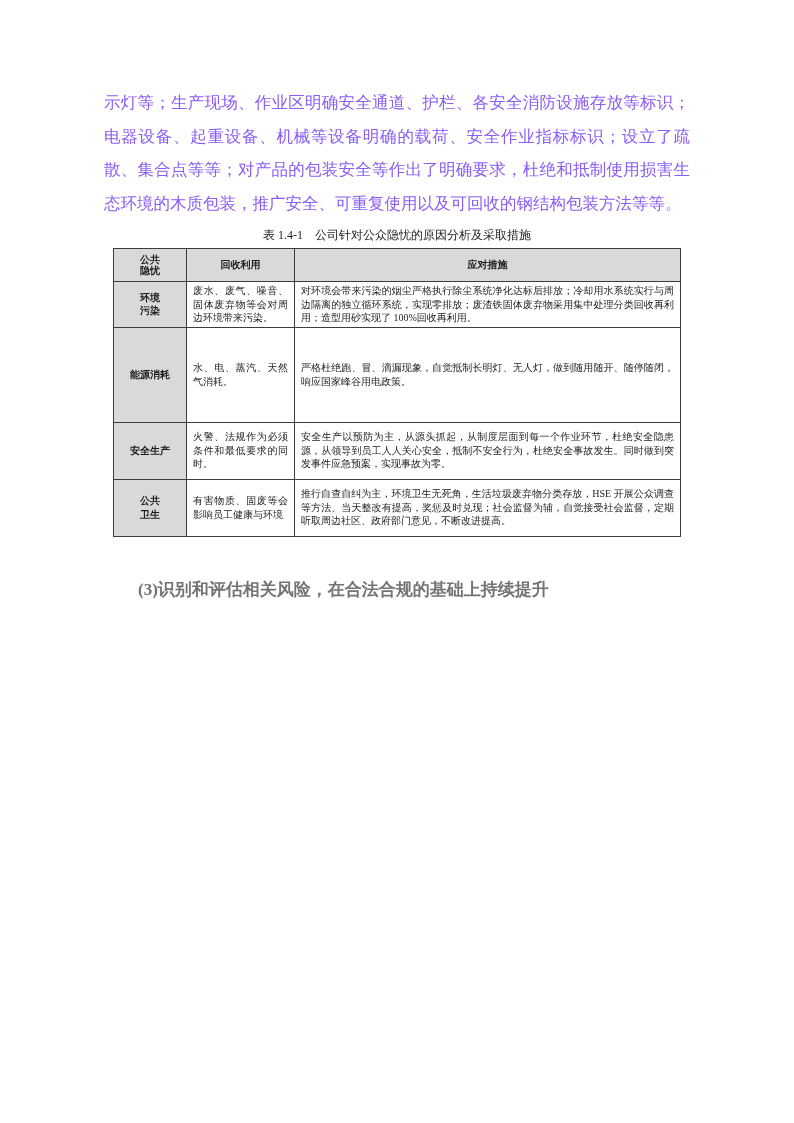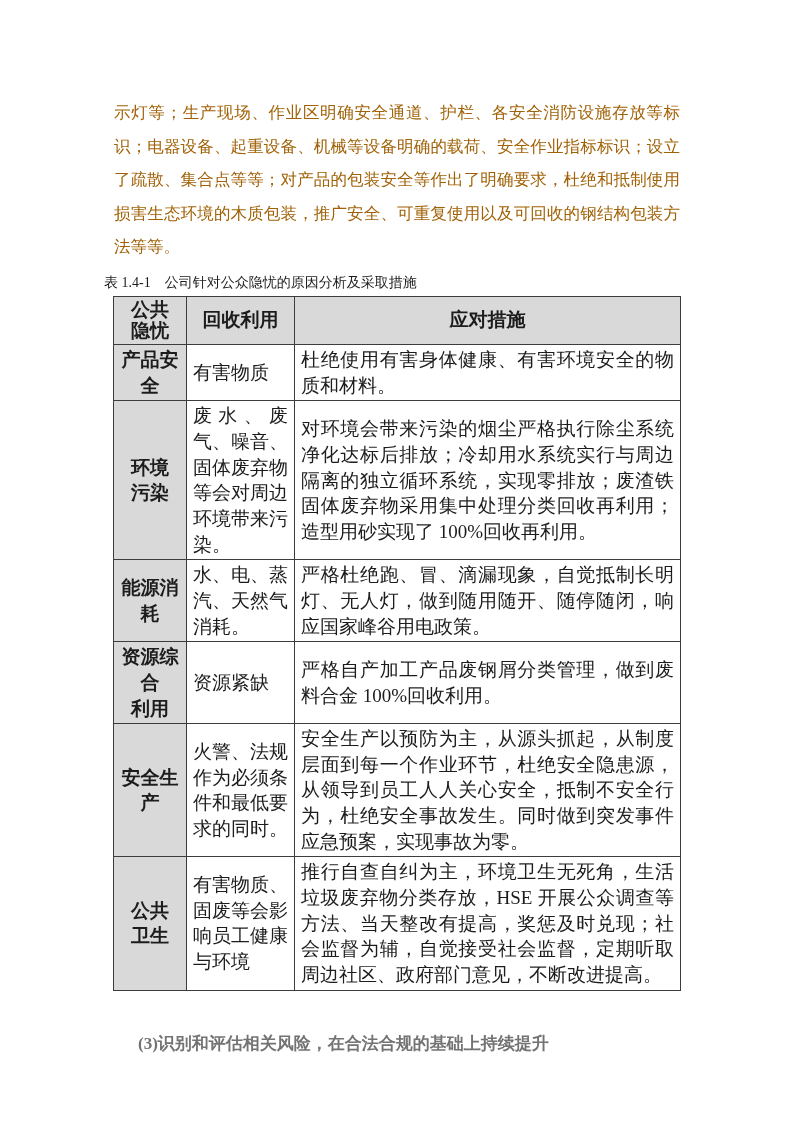--- a/index.html
+++ b/index.html
@@ -10,39 +10,40 @@
     margin:0 auto;
     overflow:hidden;
     font-family:"Liberation Serif","DejaVu Serif",serif;
     color:#1c1c1c;
   }
   .content{
     position:absolute;
     left:104px;top:86px;width:586px;
   }
   .body-text{
-    margin:10px;
+    margin:0;
     font-size:16.5px;
     line-height:33.5px;
     text-align:justify;
-    color:#a16207;
+    color:#8b5cf6;
   }
   .indent{text-indent:2em;}
   .table-caption{
     margin-top:7px;
     margin-bottom:4px;
-    font-size:14px;
+    text-align:center;
+    font-size:12px;
     color:#1c1c1c;
   }
   table.analysis{
     border-collapse:collapse;
     table-layout:fixed;
     width:567px;
     margin:0 auto;
-    font-size:19px;
+    font-size:10px;
   }
   table.analysis col.c1{width:73px;}
   table.analysis col.c2{width:108px;}
   table.analysis col.c3{width:386px;}
   table.analysis th, table.analysis td{
     border:1px solid #3c3c3c;
     vertical-align:middle;
     padding:2px 6px;
     line-height:1.35;
   }
@@ -102,40 +103,29 @@
       <thead>
         <tr>
           <th>公共
 隐忧</th>
           <th>回收利用</th>
           <th>应对措施</th>
         </tr>
       </thead>
       <tbody>
         <tr>
-          <td class="cell-concern">产品安全</td>
-          <td class="cell-cause">有害物质</td>
-          <td class="cell-measures">杜绝使用有害身体健康、有害环境安全的物质和材料。</td>
-        </tr>
-        <tr>
           <td class="cell-concern">环境
 污染</td>
           <td class="cell-cause">废水、废气、噪音、固体废弃物等会对周边环境带来污染。</td>
           <td class="cell-measures">对环境会带来污染的烟尘严格执行除尘系统净化达标后排放；冷却用水系统实行与周边隔离的独立循环系统，实现零排放；废渣铁固体废弃物采用集中处理分类回收再利用；造型用砂实现了 100%回收再利用。</td>
         </tr>
         <tr>
           <td class="cell-concern">能源消耗</td>
           <td class="cell-cause">水、电、蒸汽、天然气消耗。</td>
           <td class="cell-measures">严格杜绝跑、冒、滴漏现象，自觉抵制长明灯、无人灯，做到随用随开、随停随闭，响应国家峰谷用电政策。</td>
-        </tr>
-        <tr>
-          <td class="cell-concern">资源综合
-利用</td>
-          <td class="cell-cause">资源紧缺</td>
-          <td class="cell-measures">严格自产加工产品废钢屑分类管理，做到废料合金 100%回收利用。</td>
         </tr>
         <tr>
           <td class="cell-concern">安全生产</td>
           <td class="cell-cause">火警、法规作为必须条件和最低要求的同时。</td>
           <td class="cell-measures">安全生产以预防为主，从源头抓起，从制度层面到每一个作业环节，杜绝安全隐患源，从领导到员工人人关心安全，抵制不安全行为，杜绝安全事故发生。同时做到突发事件应急预案，实现事故为零。</td>
         </tr>
         <tr>
           <td class="cell-concern">公共
 卫生</td>
           <td class="cell-cause">有害物质、固废等会影响员工健康与环境</td>

